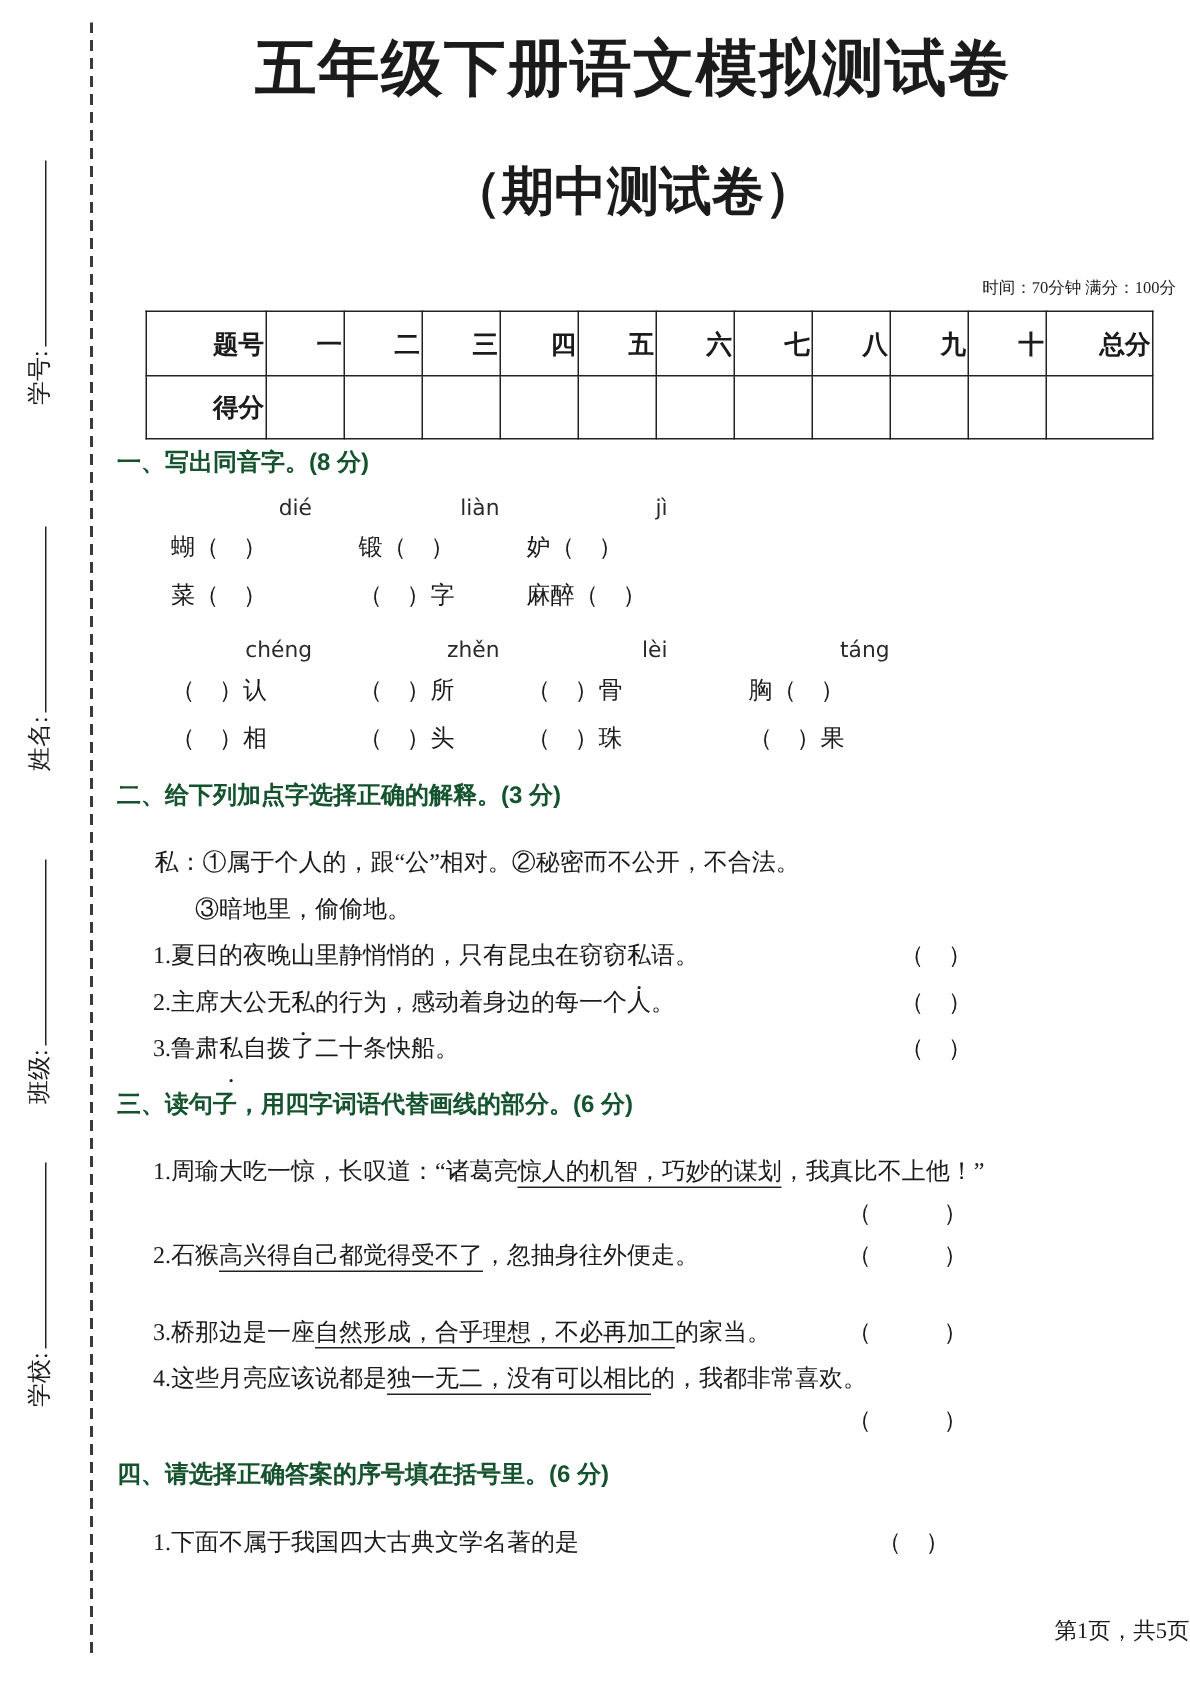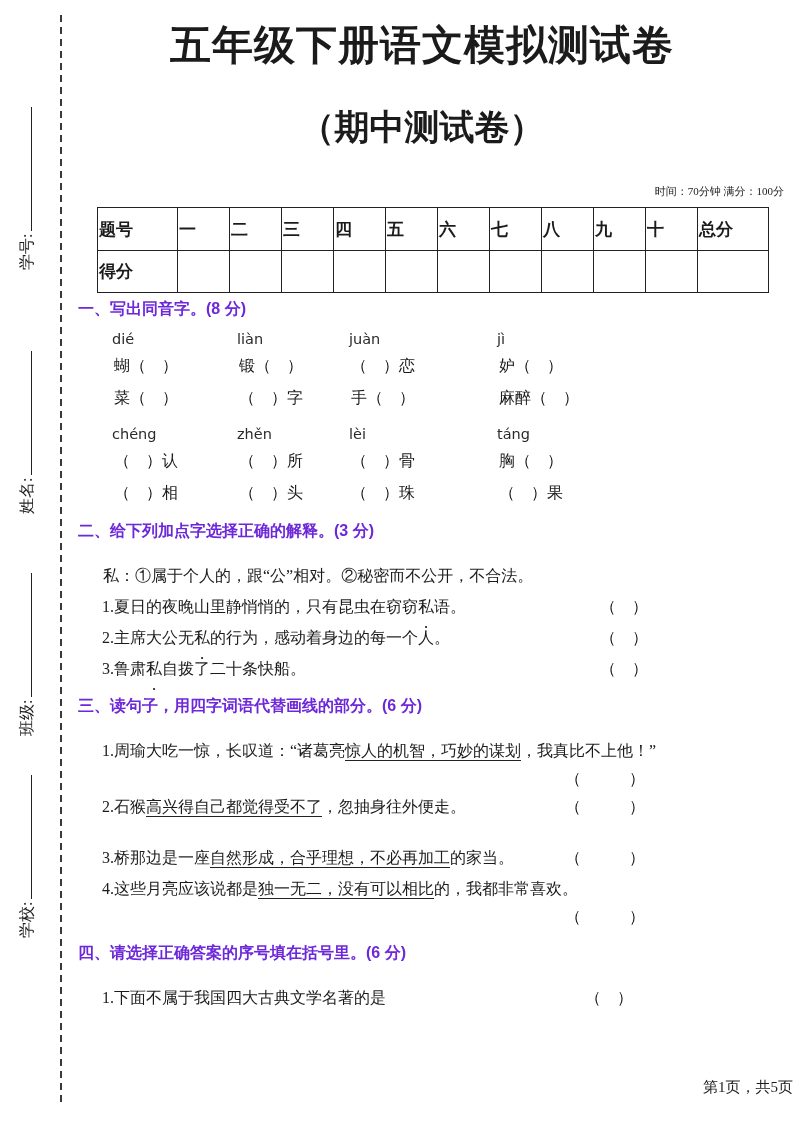--- a/index.html
+++ b/index.html
@@ -30,30 +30,30 @@
     position:absolute; top:104px; left:70px; width:704px; text-align:center;
     font-size:35px; font-weight:700; white-space:nowrap;
   }
   .meta { position:absolute; top:184px; right:9px; font-size:11px; white-space:nowrap; }
   
   table.score {
     position:absolute; left:97px; top:207px; width:671px;
     border-collapse:collapse; table-layout:fixed;
   }
   table.score td {
-    border:1.6px solid #222; text-align:left; vertical-align:middle;
+    border:1.6px solid #222; text-align:right; vertical-align:middle;
     font-size:17px; font-weight:700; font-family:"Liberation Serif", serif;
   }
   tr.r1 td { height:40px; }
   tr.r2 td { height:39px; }
   
   #content { position:absolute; left:78px; top:299px; width:700px; font-size:16px; line-height:20px; }
-  .sec-h { font-family:"Liberation Sans", sans-serif; font-weight:700; font-size:16px; margin:0; line-height:20px; color:#6d28d9; white-space:nowrap; }
+  .sec-h { font-family:"Liberation Sans", sans-serif; font-weight:700; font-size:16px; margin:0; line-height:20px; color:#14532d; white-space:nowrap; }
   .hgrid { display:grid; grid-template-columns:125px 112px 148px 150px; padding-left:30px; margin-top:9px; }
-  .py { width:96px; margin-left:4px; text-align:left; font-family:"DejaVu Sans", sans-serif; font-size:14.5px; height:22px; line-height:22px; color:#2a2a2a; }
+  .py { width:96px; margin-left:4px; text-align:right; font-family:"DejaVu Sans", sans-serif; font-size:14.5px; height:22px; line-height:22px; color:#2a2a2a; }
   .hrow { line-height:32px; padding-left:6px; white-space:nowrap; }
   .def { padding-left:25px; line-height:31px; white-space:nowrap; }
   .def2 { padding-left:52px; }
   .qline { position:relative; padding-left:24px; line-height:31px; white-space:nowrap; }
   .parenline { height:25px; line-height:25px; }
   .ans { position:absolute; top:0; }
   .ans-s2 { left:522px; }
   .ans-s3 { left:487px; }
   .ans-s4 { left:507px; }
   .ul { border-bottom:1.2px solid #222; padding-bottom:1px; }
@@ -140,25 +140,20 @@
       <div class="py">dié</div>
       <div class="hrow">蝴（　）</div>
       <div class="hrow">菜（　）</div>
     </div>
     <div>
       <div class="py">liàn</div>
       <div class="hrow">锻（　）</div>
       <div class="hrow">（　）字</div>
     </div>
     <div>
-      <div class="py">juàn</div>
-      <div class="hrow">（　）恋</div>
-      <div class="hrow">手（　）</div>
-    </div>
-    <div>
       <div class="py">jì</div>
       <div class="hrow">妒（　）</div>
       <div class="hrow">麻醉（　）</div>
     </div>
   </div>
 
   <div class="hgrid">
     <div>
       <div class="py">chéng</div>
       <div class="hrow">（　）认</div>
@@ -176,20 +171,21 @@
     </div>
     <div>
       <div class="py">táng</div>
       <div class="hrow">胸（　）</div>
       <div class="hrow">（　）果</div>
     </div>
   </div>
 
   <h3 class="sec-h mt12">二、给下列加点字选择正确的解释。(3 分)</h3>
   <div class="def mt6">私：①属于个人的，跟“公”相对。②秘密而不公开，不合法。</div>
+  <div class="def def2">③暗地里，偷偷地。</div>
 
   <div class="qline">
     <span>1.夏日的夜晚山里静悄悄的，只有昆虫在窃窃</span><span class="dt">私</span><span>语。</span>
     <span class="ans ans-s2">（　）</span>
   </div>
   <div class="qline">
     <span>2.主席大公无</span><span class="dt">私</span><span>的行为，感动着身边的每一个人。</span>
     <span class="ans ans-s2">（　）</span>
   </div>
   <div class="qline">

